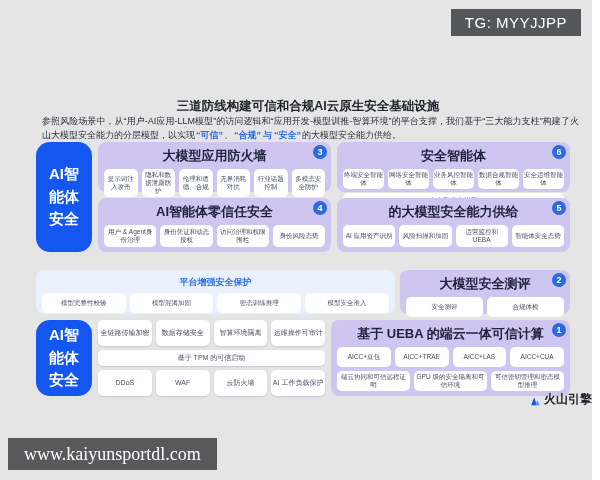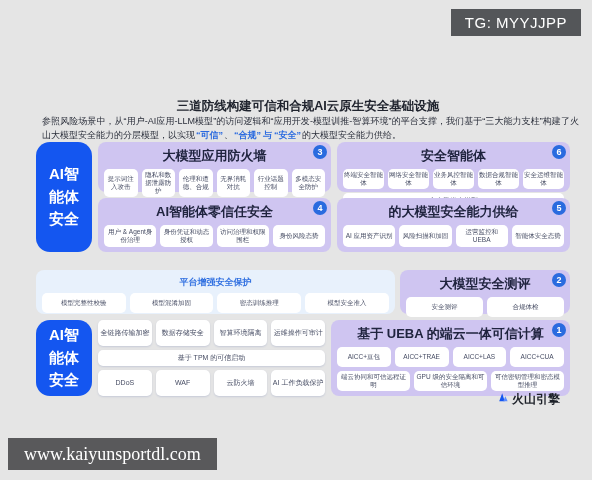--- a/index.html
+++ b/index.html
@@ -58,21 +58,21 @@
   
   .infra{flex:1;display:flex;flex-direction:column;gap:4px;}
   .infra .chip, .infra .wide-chip{box-shadow:0 1px 2px rgba(90,110,170,.22);}
   .infra .chips .chip{min-height:14px;font-size:7px;}
   .infra .wide-chip{margin-top:0;flex:none;}
   .infra .chips{flex:1;}
   .aicc{flex:1;}
   .aicc .chips + .chips{margin-top:4px;}
 
   
-  .logo{position:absolute;right:32px;top:391px;display:flex;align-items:flex-start;gap:3px;}
+  .logo{position:absolute;right:0;top:391px;display:flex;align-items:flex-end;gap:3px;}
   .logo span{font-size:12px;font-weight:bold;color:#1d2129;}
 </style>
 </head>
 <body>
 
 <div class="page">
 
   <div class="tg-box">TG: MYYJJPP</div>
 
   <h1 class="title">三道防线构建可信和合规AI云原生安全基础设施</h1>

